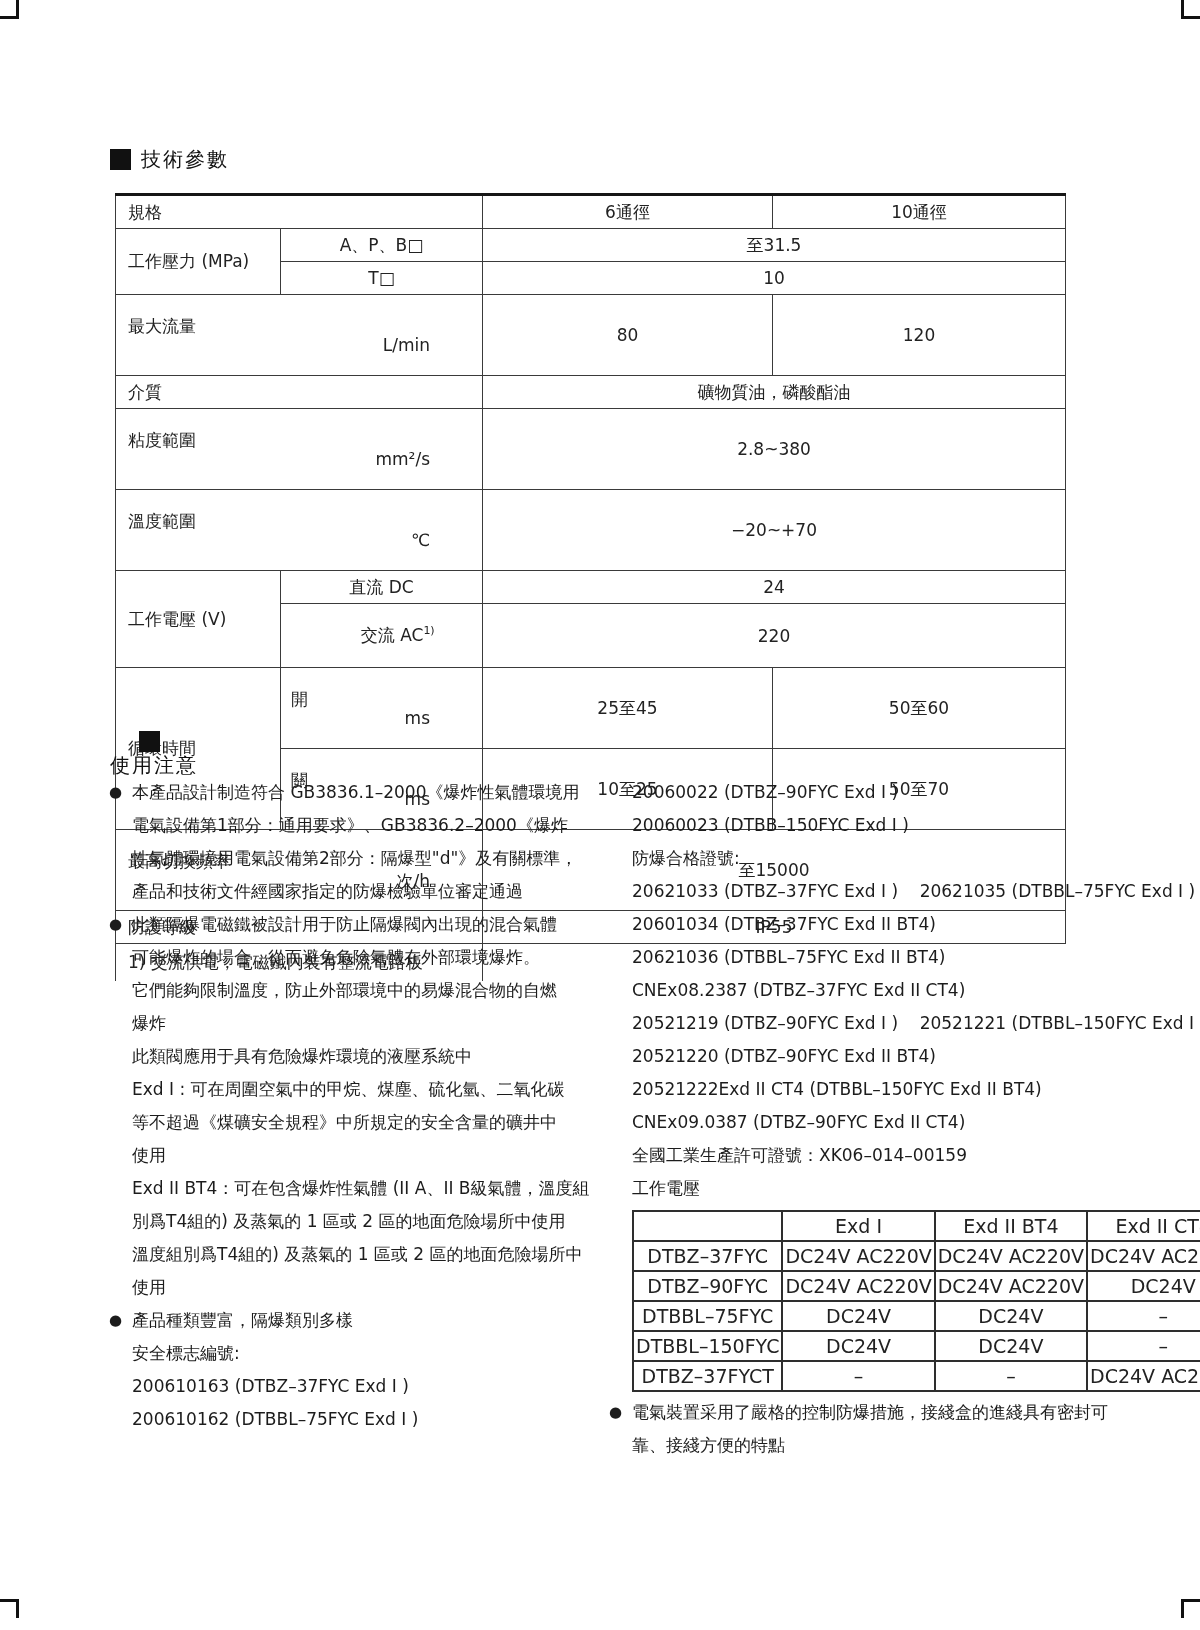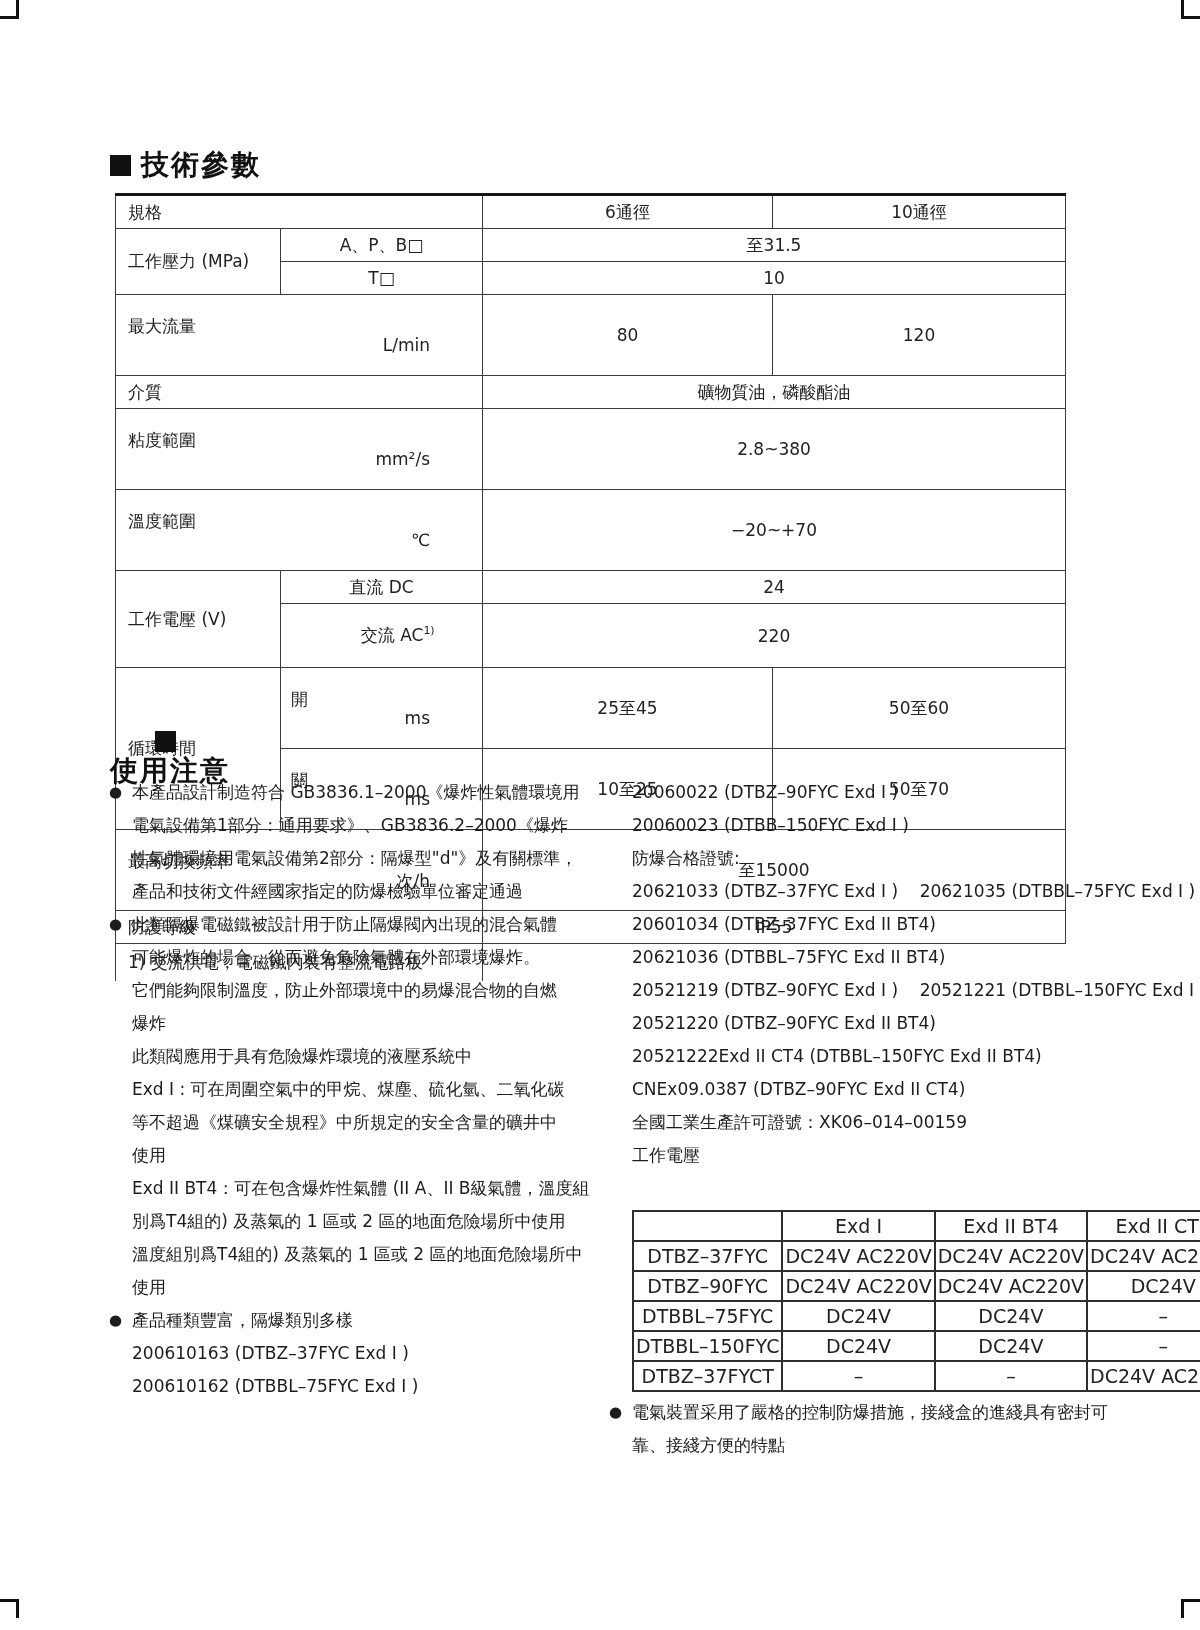--- a/index.html
+++ b/index.html
@@ -8,21 +8,21 @@
     font-family:"DejaVu Sans","Liberation Sans",sans-serif;
     color:#1c1c1c;overflow:hidden;
   }
   
   .mark{position:absolute;width:16px;height:16px;}
   .m-tl{left:0;top:0;border-right:3px solid #111;border-bottom:3px solid #111;}
   .m-tr{left:1181px;top:0;border-left:3px solid #111;border-bottom:3px solid #111;}
   .m-bl{left:0;top:1599px;border-right:3px solid #111;border-top:3px solid #111;}
   .m-br{left:1181px;top:1599px;border-left:3px solid #111;border-top:3px solid #111;}
   
-  .sec{position:absolute;display:flex;align-items:center;font-size:28px;font-weight:bold;color:#111;letter-spacing:2px;}
+  .sec{position:absolute;display:flex;align-items:center;font-size:20px;font-weight:normal;color:#111;letter-spacing:2px;}
   .sq{width:21px;height:21px;background:#111;margin-right:10px;flex:0 0 auto;}
   .sec1{left:110px;top:146px;}
   .sec2{left:110px;top:731px;flex-direction:column;}
   
   table.spec{
     border-collapse:collapse;position:absolute;left:115px;top:193px;width:950px;
     table-layout:fixed;border-top:3px solid #161616;border-left:1.5px solid #3a3a3a;
     font-size:17px;
   }
   table.spec td{border-top:1.5px solid #3a3a3a;height:32px;padding:0;color:#222;vertical-align:middle;white-space:pre;}
@@ -171,31 +171,33 @@
   <div class="line"><span>爆炸</span></div>
   <div class="line"><span>此類閥應用于具有危險爆炸環境的液壓系統中</span></div>
   <div class="line"><span>Exd I : 可在周圍空氣中的甲烷、煤塵、硫化氫、二氧化碳</span></div>
   <div class="line"><span>等不超過《煤礦安全規程》中所規定的安全含量的礦井中</span></div>
   <div class="line"><span>使用</span></div>
   <div class="line"><span>Exd II BT4：可在包含爆炸性氣體 (II A、II B級氣體，溫度組</span></div>
   <div class="line"><span>別爲T4組的) 及蒸氣的 1 區或 2 區的地面危險場所中使用</span></div>
   <div class="line"><span>溫度組別爲T4組的) 及蒸氣的 1 區或 2 區的地面危險場所中</span></div>
   <div class="line"><span>使用</span></div>
   <div class="line"><span class="bdot">●</span><span>產品種類豐富，隔爆類別多樣</span></div>
+  <div class="line"><span>安全標志編號:</span></div>
   <div class="line"><span>200610163 (DTBZ–37FYC Exd I )</span></div>
   <div class="line"><span>200610162 (DTBBL–75FYC Exd I )</span></div>
 </div>
 
 <div class="col col-right">
   <div class="line"><span>20060022 (DTBZ–90FYC Exd I )</span></div>
   <div class="line"><span>20060023 (DTBB–150FYC Exd I )</span></div>
   <div class="line"><span>防爆合格證號:</span></div>
   <div class="line"><span>20621033 (DTBZ–37FYC Exd I )    20621035 (DTBBL–75FYC Exd I )</span></div>
   <div class="line"><span>20601034 (DTBZ–37FYC Exd II BT4)</span></div>
   <div class="line"><span>20621036 (DTBBL–75FYC Exd II BT4)</span></div>
+  <div class="line"><span>CNEx08.2387 (DTBZ–37FYC Exd II CT4)</span></div>
   <div class="line"><span>20521219 (DTBZ–90FYC Exd I )    20521221 (DTBBL–150FYC Exd I )</span></div>
   <div class="line"><span>20521220 (DTBZ–90FYC Exd II BT4)</span></div>
   <div class="line"><span>20521222Exd II CT4 (DTBBL–150FYC Exd II BT4)</span></div>
   <div class="line"><span>CNEx09.0387 (DTBZ–90FYC Exd II CT4)</span></div>
   <div class="line"><span>全國工業生產許可證號：XK06–014–00159</span></div>
   <div class="line"><span>工作電壓</span></div>
 </div>
 
 <table class="volt">
   <colgroup>

